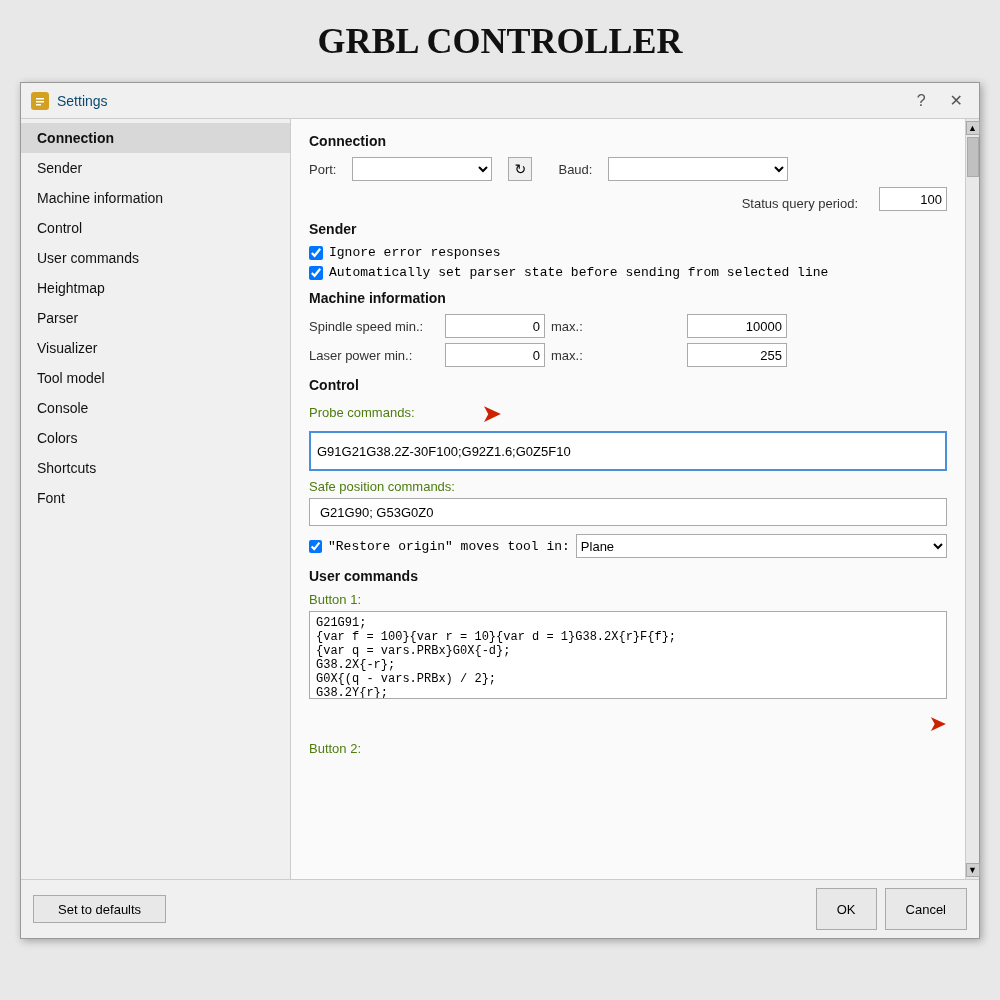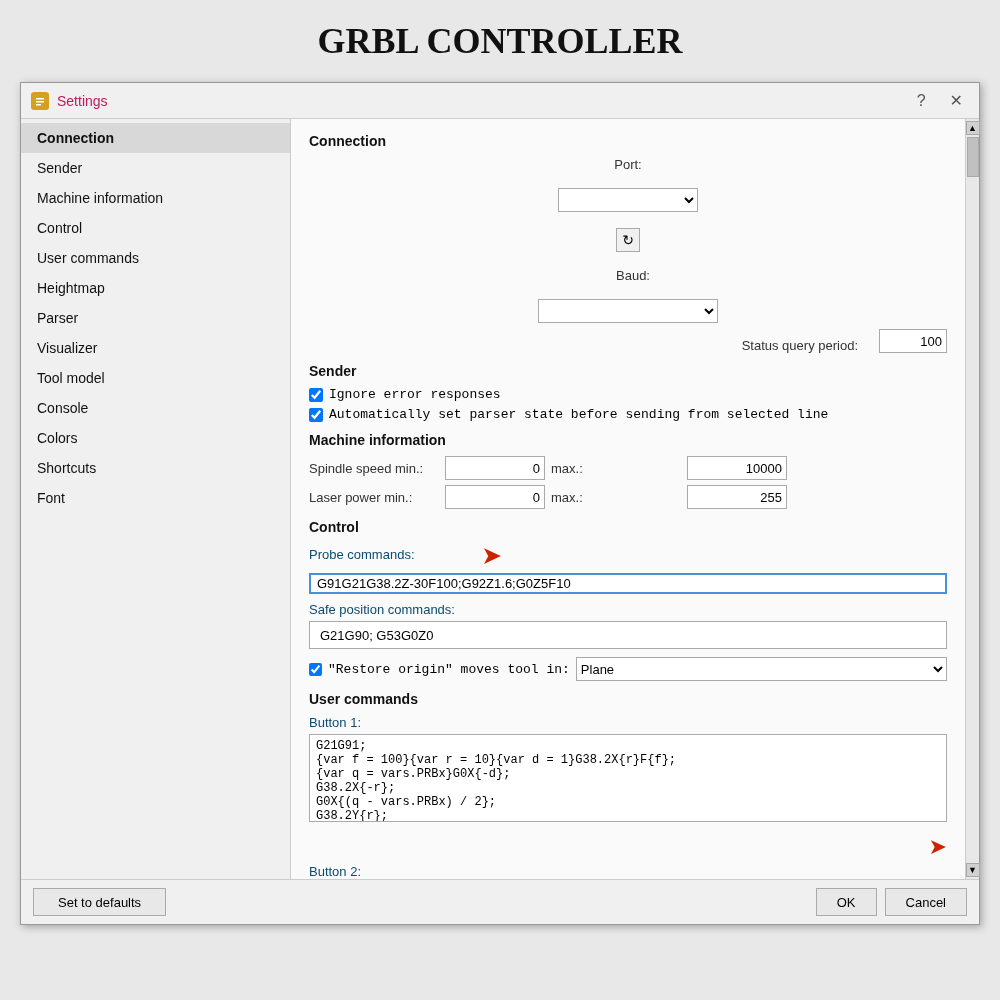--- a/index.html
+++ b/index.html
@@ -40,21 +40,21 @@
     }
     .window-icon {
       width: 18px; height: 18px;
       background: #d4a020;
       border-radius: 3px;
       display: flex; align-items: center; justify-content: center;
       font-size: 11px; color: white; font-weight: bold;
     }
     .window-title-text {
       font-size: 14px;
-      color: #be185d;
+      color: #0c4a6e;
     }
     .window-controls {
       display: flex;
       gap: 12px;
       align-items: center;
     }
     .win-btn {
       background: none;
       border: none;
       cursor: pointer;
@@ -128,21 +128,20 @@
       color: #111;
     }
     .section-title:first-child { margin-top: 0; }
 
     
     .form-row {
       display: flex;
       align-items: center;
       margin-bottom: 6px;
       gap: 16px;
-      flex-direction: column;
     }
     .form-label {
       font-size: 13px;
       color: #333;
       white-space: nowrap;
     }
     .form-select {
       height: 24px;
       font-size: 19px;
       border: 1px solid #aaa;
@@ -191,25 +190,25 @@
       margin-bottom: 5px;
       font-size: 13px;
     }
     .machine-row .form-label { min-width: 130px; }
     .machine-row .form-input { width: 100px; text-align: right; }
 
     
     .control-label {
       font-size: 13px;
       margin-bottom: 4px;
-      color: #0c4a6e;
+      color: #4d7c0f;
     }
     .wide-input {
       width: 100%;
-      height: 21px;
+      height: 40px;
       font-size: 13px;
       border: 2px solid #4a90d9;
       background: white;
       padding: 0 6px;
       margin-bottom: 8px;
     }
     .wide-input-normal {
       width: 100%;
       height: 28px;
       font-size: 13px;
@@ -263,21 +262,21 @@
     .defaults-btn {
       height: 28px;
       padding: 0 24px;
       font-size: 13px;
       border: 1px solid #aaa;
       background: #e8e8e8;
       cursor: pointer;
     }
     .action-btns { display: flex; gap: 8px; }
     .ok-btn, .cancel-btn {
-      height: 28px;
+      height: 42px;
       padding: 0 20px;
       font-size: 13px;
       border: 1px solid #aaa;
       background: #e8e8e8;
       cursor: pointer;
     }
 
     .port-select { width: 140px; }
     .baud-select { width: 180px; }
     .status-input { width: 68px; text-align: right; }

